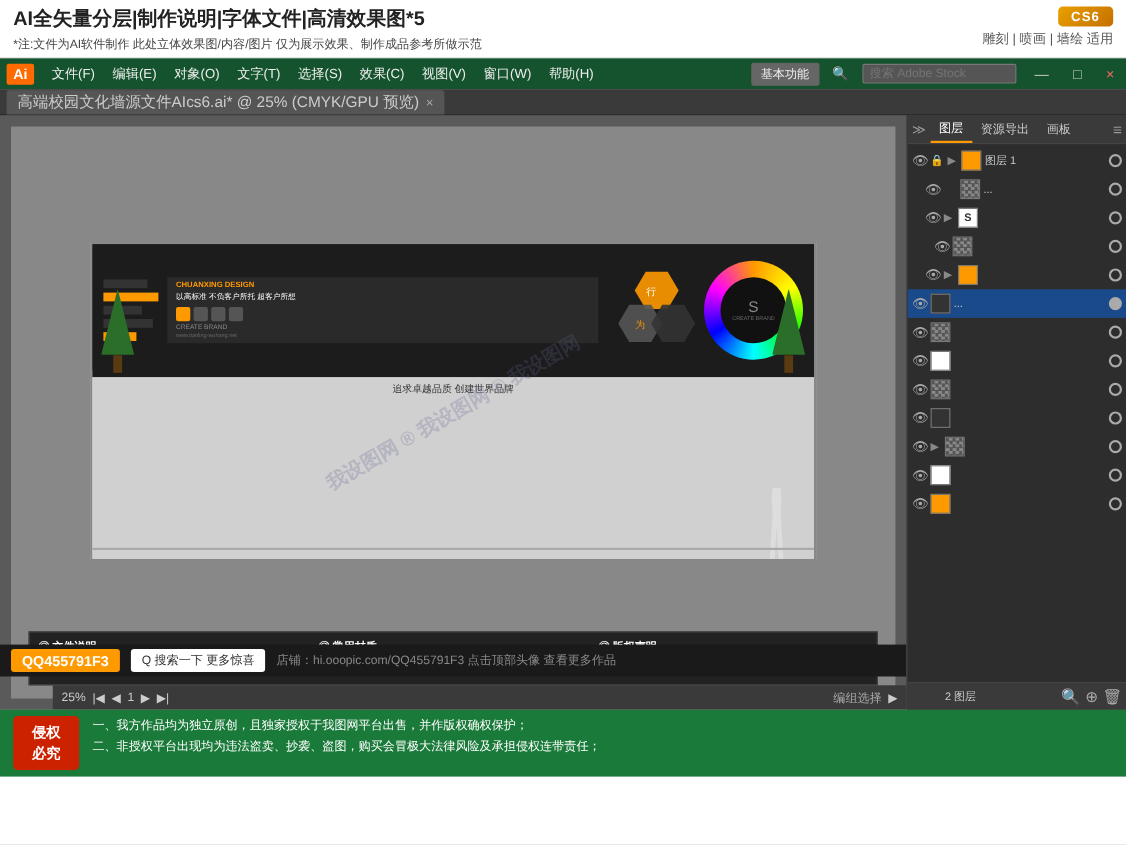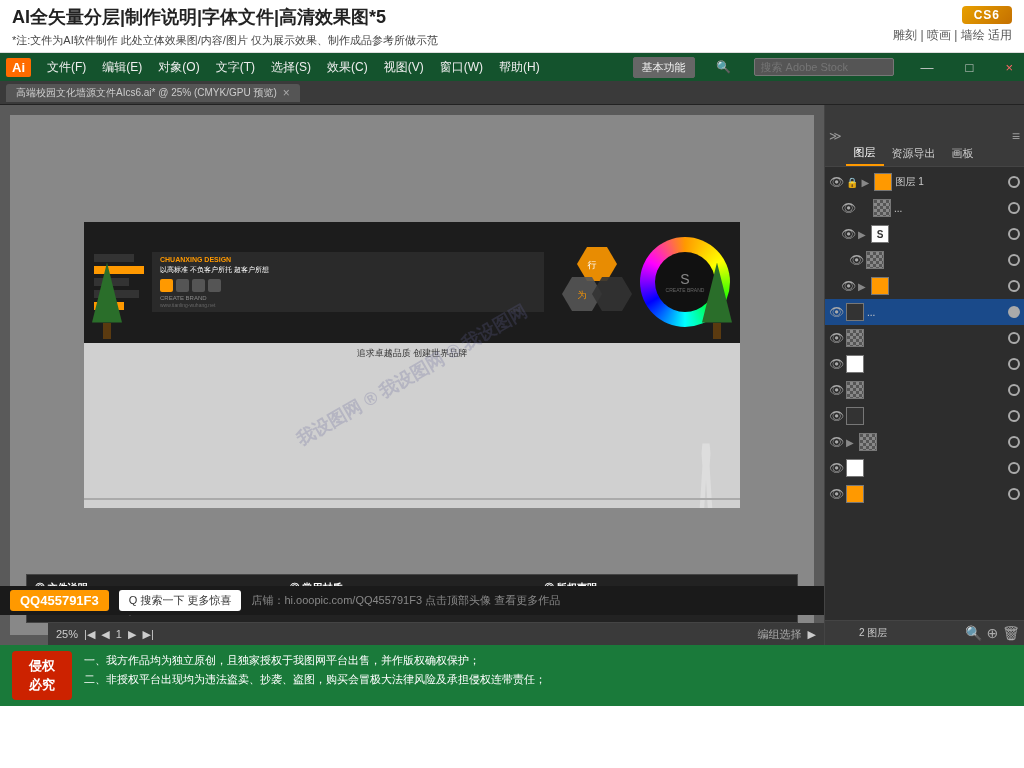--- a/index.html
+++ b/index.html
@@ -69,21 +69,21 @@
       color: #eee;
       font-size: 12px;
       padding: 2px 8px;
       cursor: pointer;
       white-space: nowrap;
     }
     #menu-right {
       margin-left: auto;
       display: flex;
       align-items: center;
-      gap: 22px;
+      gap: 12px;
     }
     .menu-icon-btn {
       background: #555;
       border: 1px solid #666;
       color: #eee;
       font-size: 11px;
       padding: 1px 6px;
       border-radius: 2px;
       cursor: pointer;
     }
@@ -328,21 +328,20 @@
       background: #3a3a3a;
       border-bottom: 1px solid #444;
       align-items: center;
       padding: 0 4px;
     }
     .panel-tab {
       color: #ccc;
       font-size: 11px;
       padding: 4px 8px;
       cursor: pointer;
-      margin-top: 36px;
     }
     .panel-tab.active {
       color: #fff;
       border-bottom: 2px solid #f90;
     }
     #panel-menu-icon {
       margin-left: auto;
       color: #999;
       font-size: 14px;
       cursor: pointer;
@@ -458,21 +457,21 @@
     <span style="color:#aaa;font-size:12px;">🔍</span>
     <input id="search-box" type="text" placeholder="搜索 Adobe Stock" style="">
     <span class="win-btn">—</span>
     <span class="win-btn">□</span>
     <span class="win-btn" style="color:#f66;">×</span>
   </div>
 </div>
 
 <div id="tab-bar">
   <div id="active-tab">
-    <span style="font-size:10px;color:#ccc;">高端校园文化墙源文件AIcs6.ai* @ 25% (CMYK/GPU 预览)</span>
+    <span style="font-size:14px;color:#ccc;">高端校园文化墙源文件AIcs6.ai* @ 25% (CMYK/GPU 预览)</span>
     <span id="active-tab-close">×</span>
   </div>
 </div>
 
 <div id="main-area">
 
   <div id="canvas-area">
 
     <div class="watermark">我设图网 ® 我设图网 ® 我设图网</div>
     <div id="canvas-bg">

